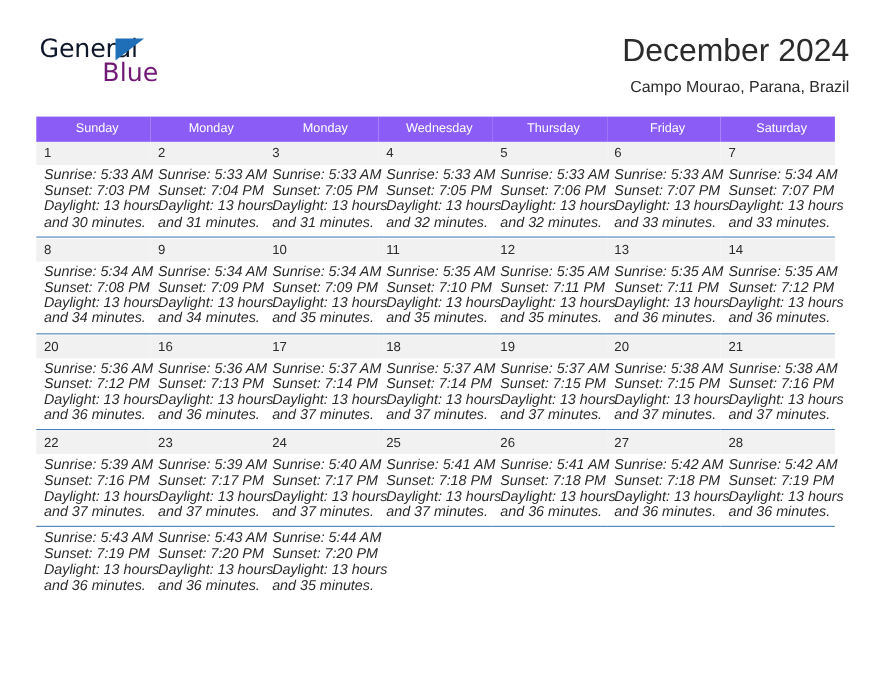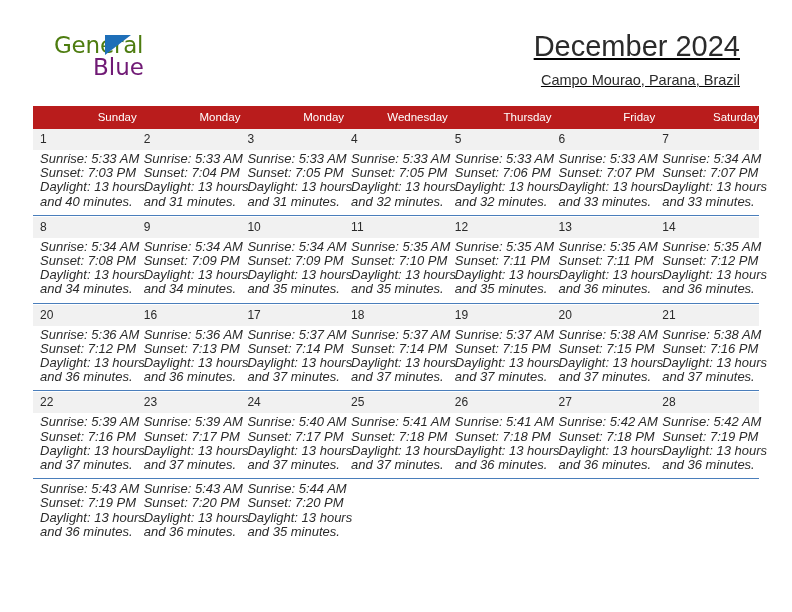--- a/index.html
+++ b/index.html
@@ -35,24 +35,23 @@
     top: 32px;
     width: 200px;
     height: 52px;
   }
   .logo-general {
     position: absolute;
     left: 0;
     top: 0;
     font-size: 23px;
     letter-spacing: -0.2px;
-    color: #4d7c0f;
+    color: #0f172a;
     font-family: "DejaVu Sans", sans-serif;
     line-height: 26px;
-    margin-left: 18px;
   }
   .logo-triangle {
     position: absolute;
     left: 69px;
     top: 3px;
     width: 0;
     height: 0;
     border-left: 26px solid #1e6fb8;
     border-bottom: 20px solid transparent;
   }
@@ -61,24 +60,23 @@
     left: 57px;
     top: 22px;
     font-size: 23px;
     color: #701a75;
     font-family: "DejaVu Sans", sans-serif;
     line-height: 26px;
   }
 
   .title-block {
     position: absolute;
-    right: 52px;
+    right: 20px;
     top: 29px;
     text-align: right;
-    text-decoration: underline;
   }
   .cal-title {
     font-size: 29px;
     font-weight: 400;
     color: #2b2b2b;
     line-height: 34px;
     white-space: nowrap;
   }
   .cal-subtitle {
     font-size: 14.5px;
@@ -94,25 +92,25 @@
     position: absolute;
     left: 33px;
     top: 106px;
     width: 726px;
     border-collapse: collapse;
     table-layout: fixed;
   }
   .calendar col { width: 103.71px; }
 
   .calendar thead th {
-    background: #b91c1c;
+    background: #8b5cf6;
     color: #ffffff;
     font-size: 11.5px;
     font-weight: normal;
-    text-align: right;
+    text-align: center;
     padding: 4px 0 5px 7px;
     line-height: 14px;
     border: none;
   }
 
   .daynum-row td {
     background: #f1f1f1;
     font-size: 12px;
     color: #2b2b2b;
     padding: 3px 0 3px 7px;
@@ -193,21 +191,21 @@
         <td>4</td>
         <td>5</td>
         <td>6</td>
         <td>7</td>
       </tr>
       <tr class="detail-row">
         <td>
           <span class="line">Sunrise: 5:33 AM</span>
           <span class="line">Sunset: 7:03 PM</span>
           <span class="line">Daylight: 13 hours</span>
-          <span class="line">and 40 minutes.</span>
+          <span class="line">and 30 minutes.</span>
         </td>
         <td>
           <span class="line">Sunrise: 5:33 AM</span>
           <span class="line">Sunset: 7:04 PM</span>
           <span class="line">Daylight: 13 hours</span>
           <span class="line">and 31 minutes.</span>
         </td>
         <td>
           <span class="line">Sunrise: 5:33 AM</span>
           <span class="line">Sunset: 7:05 PM</span>

